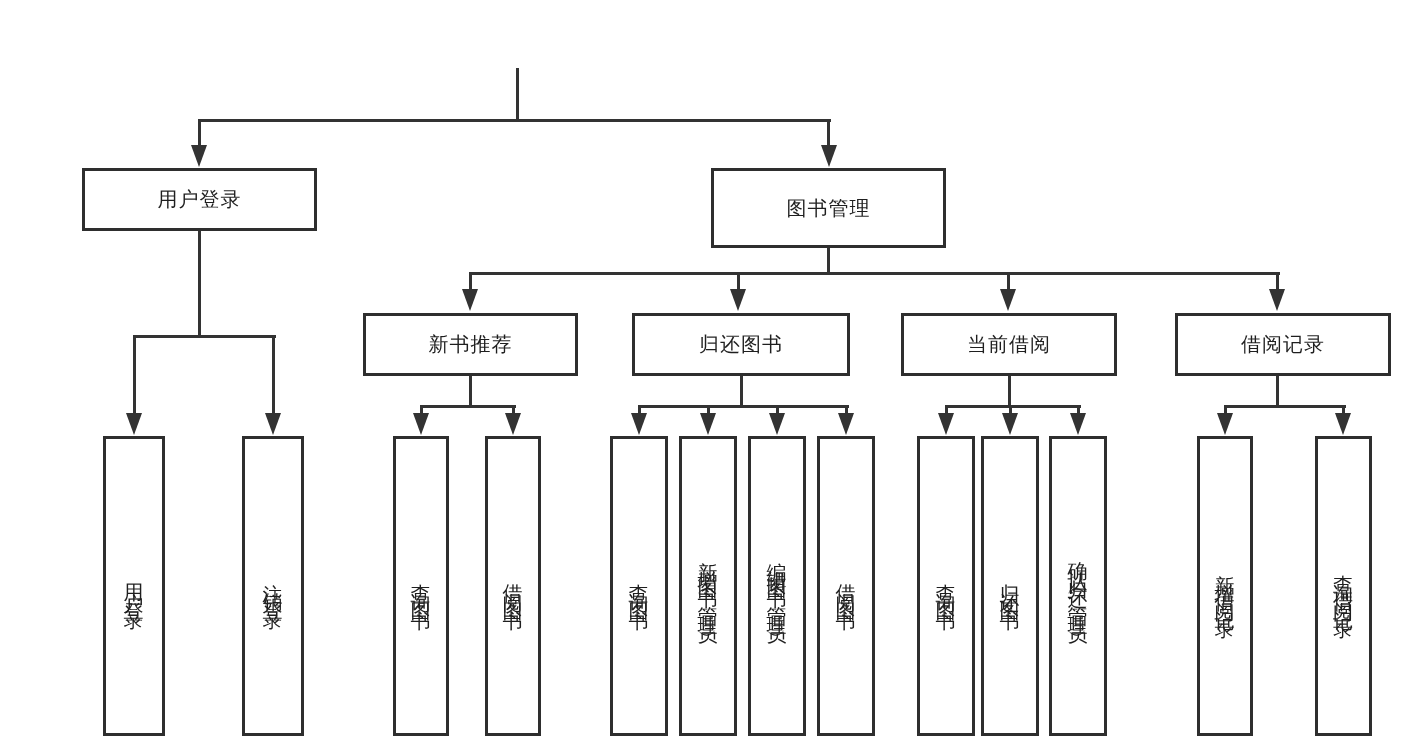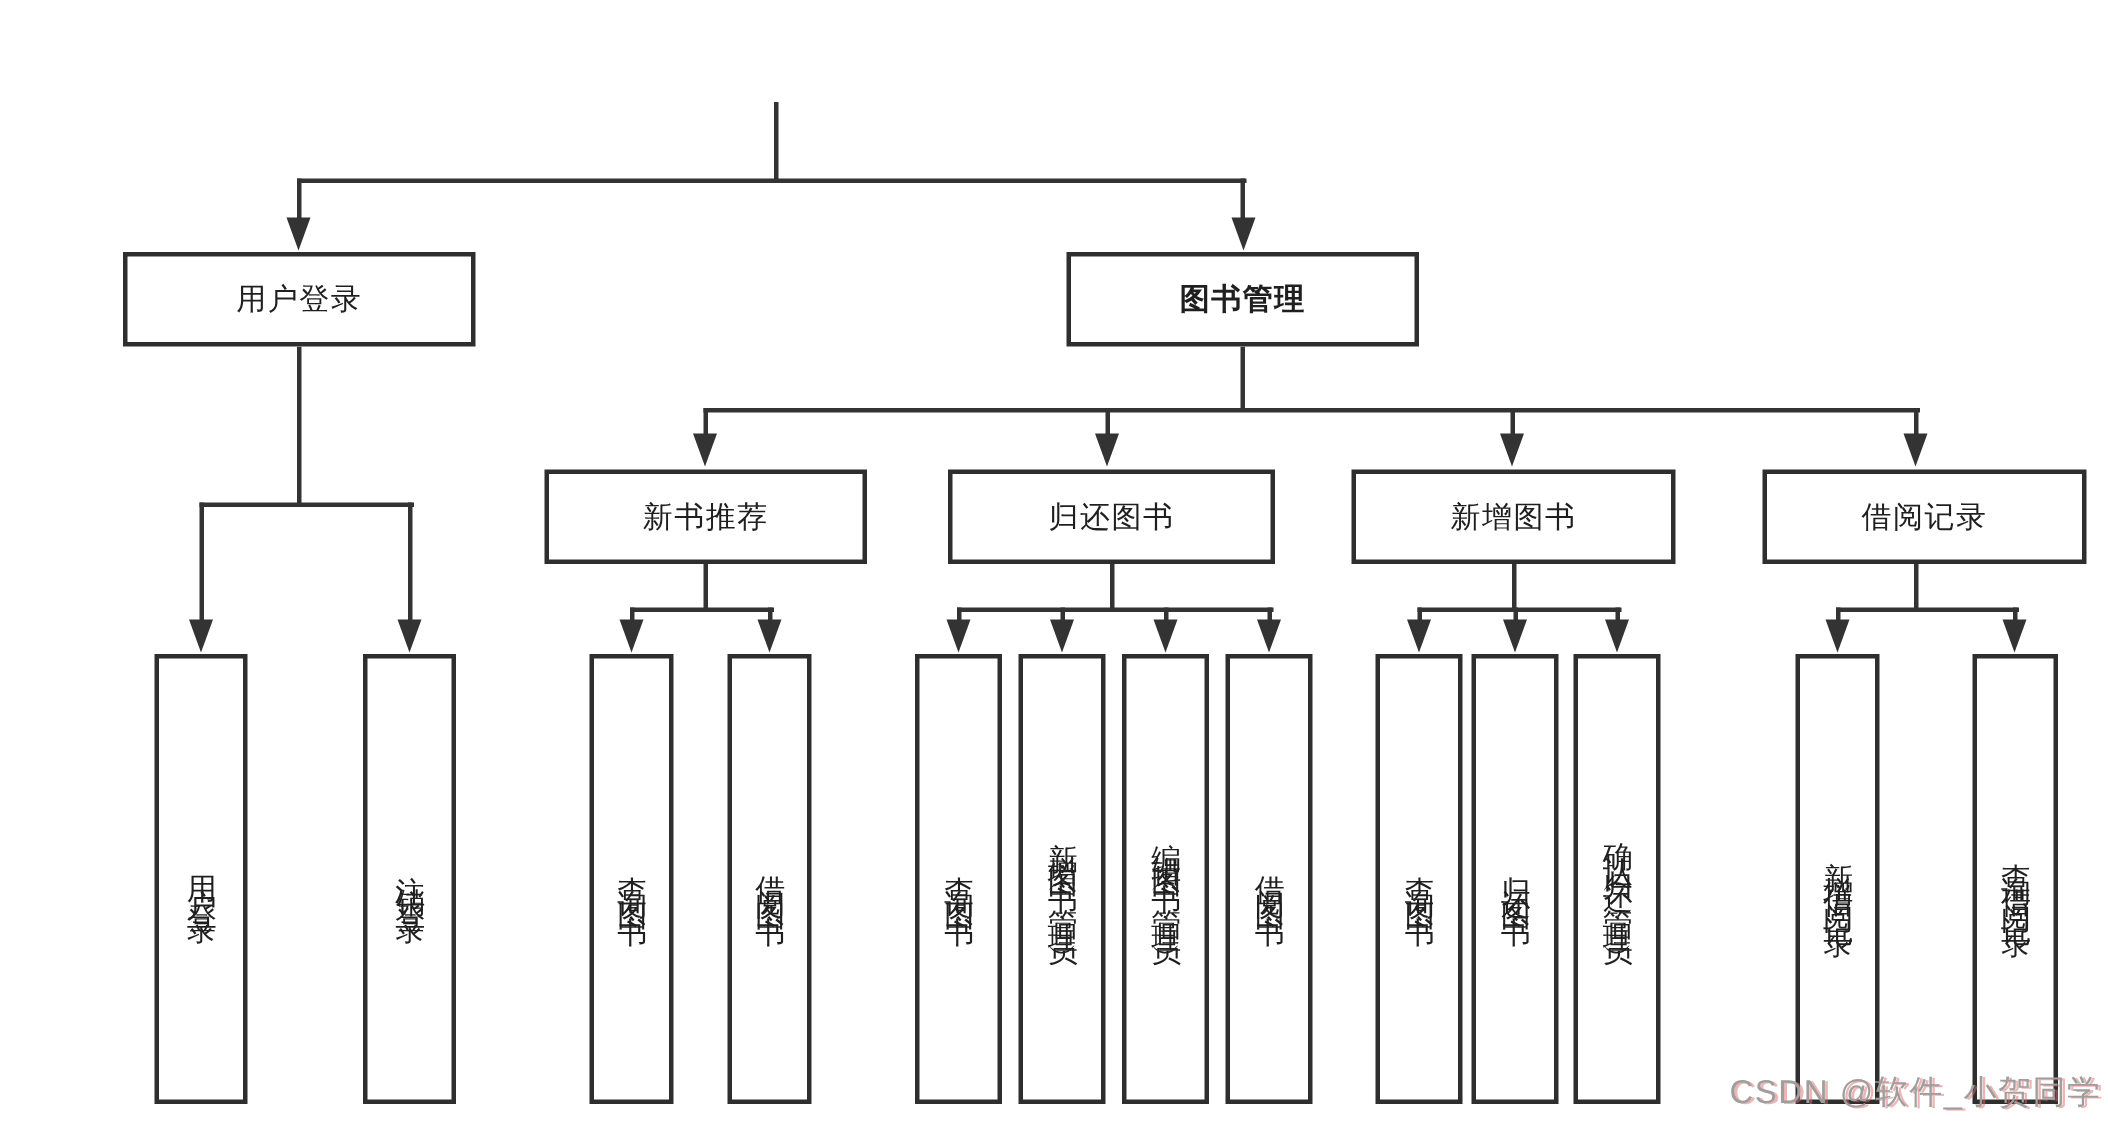--- a/index.html
+++ b/index.html
@@ -89,40 +89,39 @@
 
   <div class="lv" style="left:1276px; top:374px; width:3px; height:33px;"></div>
   <div class="lh" style="left:1224px; top:405px; width:122px; height:3px;"></div>
   <div class="lv" style="left:1224px; top:405px; width:3px; height:10px;"></div>
   <div class="arrow" style="left:1217px; top:413px;"></div>
   <div class="lv" style="left:1342px; top:405px; width:3px; height:10px;"></div>
   <div class="arrow" style="left:1335px; top:413px;"></div>
 
 
   <div class="node" style="left:82px; top:168px; width:235px; height:63px;">用户登录</div>
-  <div class="node" style="left:711px; top:168px; width:235px; height:63px;font-weight:bold;">图书管理</div>
+  <div class="node" style="left:711px; top:168px; width:235px; height:80px;">图书管理</div>
 
   <div class="node" style="left:363px; top:313px; width:215px; height:63px;text-align:right;">新书推荐</div>
   <div class="node" style="left:632px; top:313px; width:218px; height:63px;">归还图书</div>
-  <div class="node" style="left:901px; top:313px; width:216px; height:63px;">新增图书</div>
+  <div class="node" style="left:901px; top:313px; width:216px; height:63px;">当前借阅</div>
   <div class="node" style="left:1175px; top:313px; width:216px; height:63px;">借阅记录</div>
 
   <div class="node leaf" style="left:103px; top:436px; width:62px; height:300px;">用户登录</div>
   <div class="node leaf" style="left:242px; top:436px; width:62px; height:300px;">注销登录</div>
 
   <div class="node leaf" style="left:393px; top:436px; width:56px; height:300px;">查询图书</div>
   <div class="node leaf" style="left:485px; top:436px; width:56px; height:300px;">借阅图书</div>
 
   <div class="node leaf" style="left:610px; top:436px; width:58px; height:300px;">查询图书</div>
   <div class="node leaf" style="left:679px; top:436px; width:58px; height:300px;">新增图书（管理员）</div>
   <div class="node leaf" style="left:748px; top:436px; width:58px; height:300px;">编辑图书（管理员）</div>
   <div class="node leaf" style="left:817px; top:436px; width:58px; height:300px;">借阅图书</div>
 
   <div class="node leaf" style="left:917px; top:436px; width:58px; height:300px;">查询图书</div>
   <div class="node leaf" style="left:981px; top:436px; width:58px; height:300px;">归还图书</div>
   <div class="node leaf" style="left:1049px; top:436px; width:58px; height:300px;">确认归还（管理员）</div>
 
   <div class="node leaf" style="left:1197px; top:436px; width:56px; height:300px;">新增借阅记录</div>
   <div class="node leaf" style="left:1315px; top:436px; width:57px; height:300px;">查询借阅记录</div>
 
-  <div class="wm">CSDN @软件_小贺同学</div>
 
 </div>
 
 </body></html>

